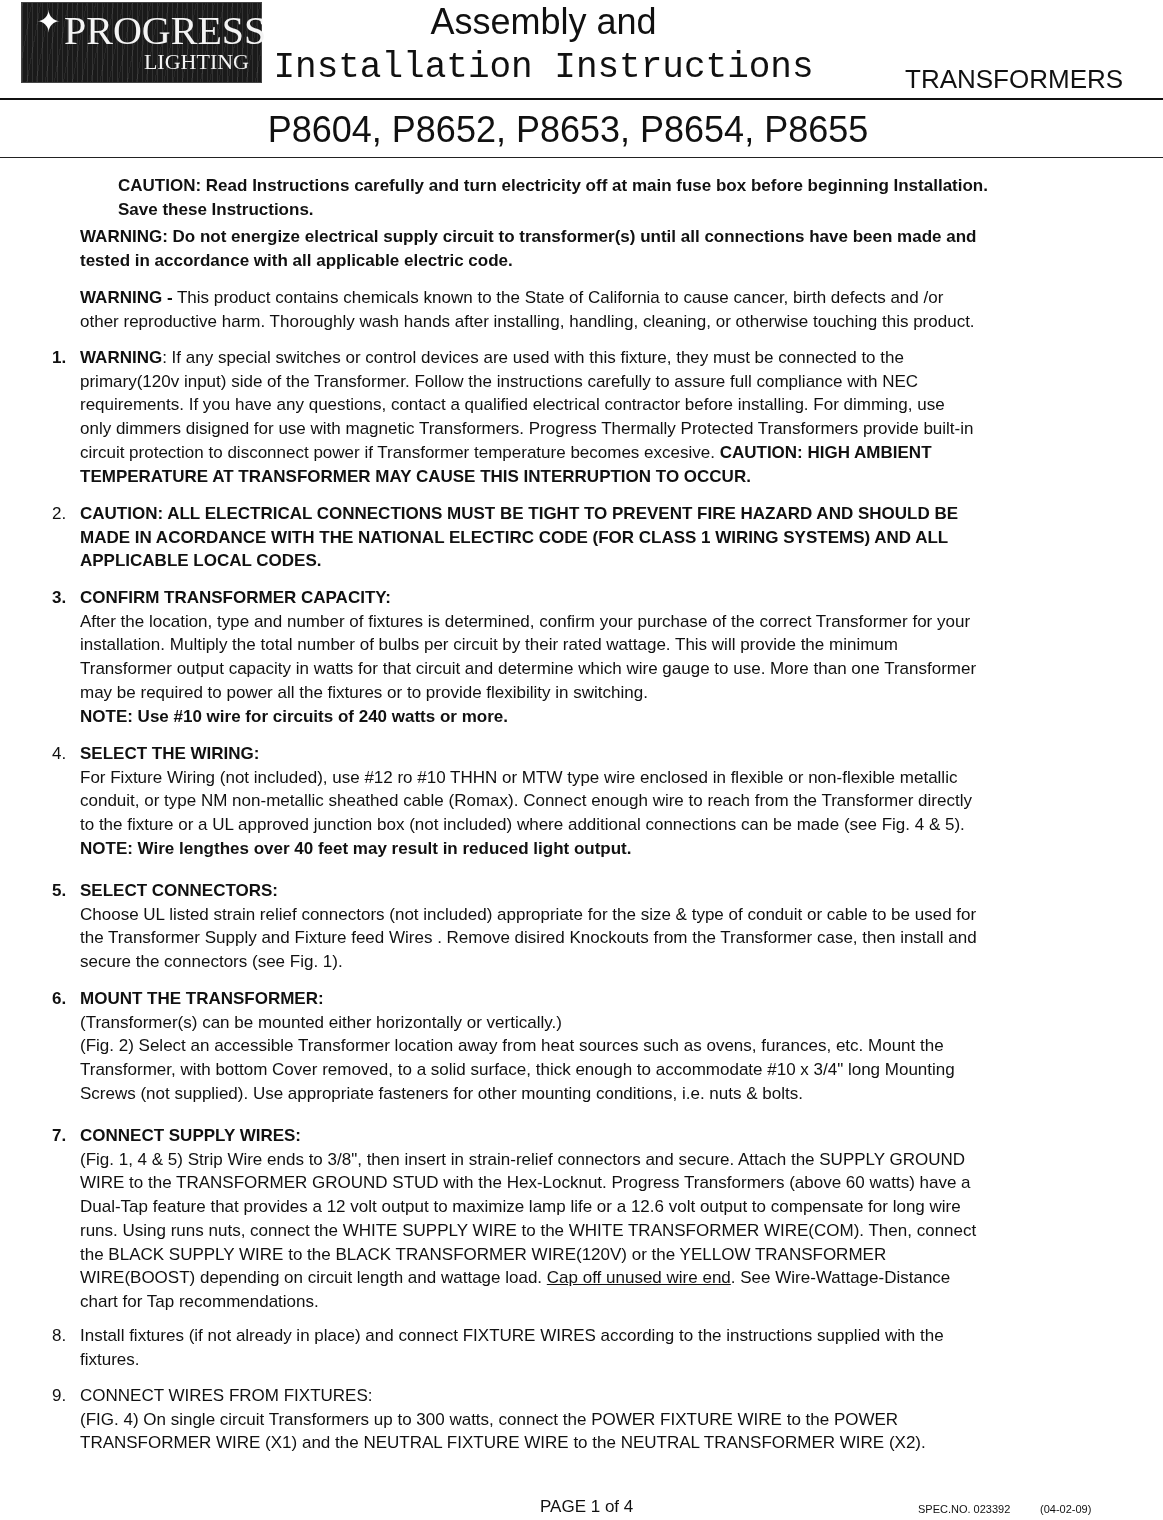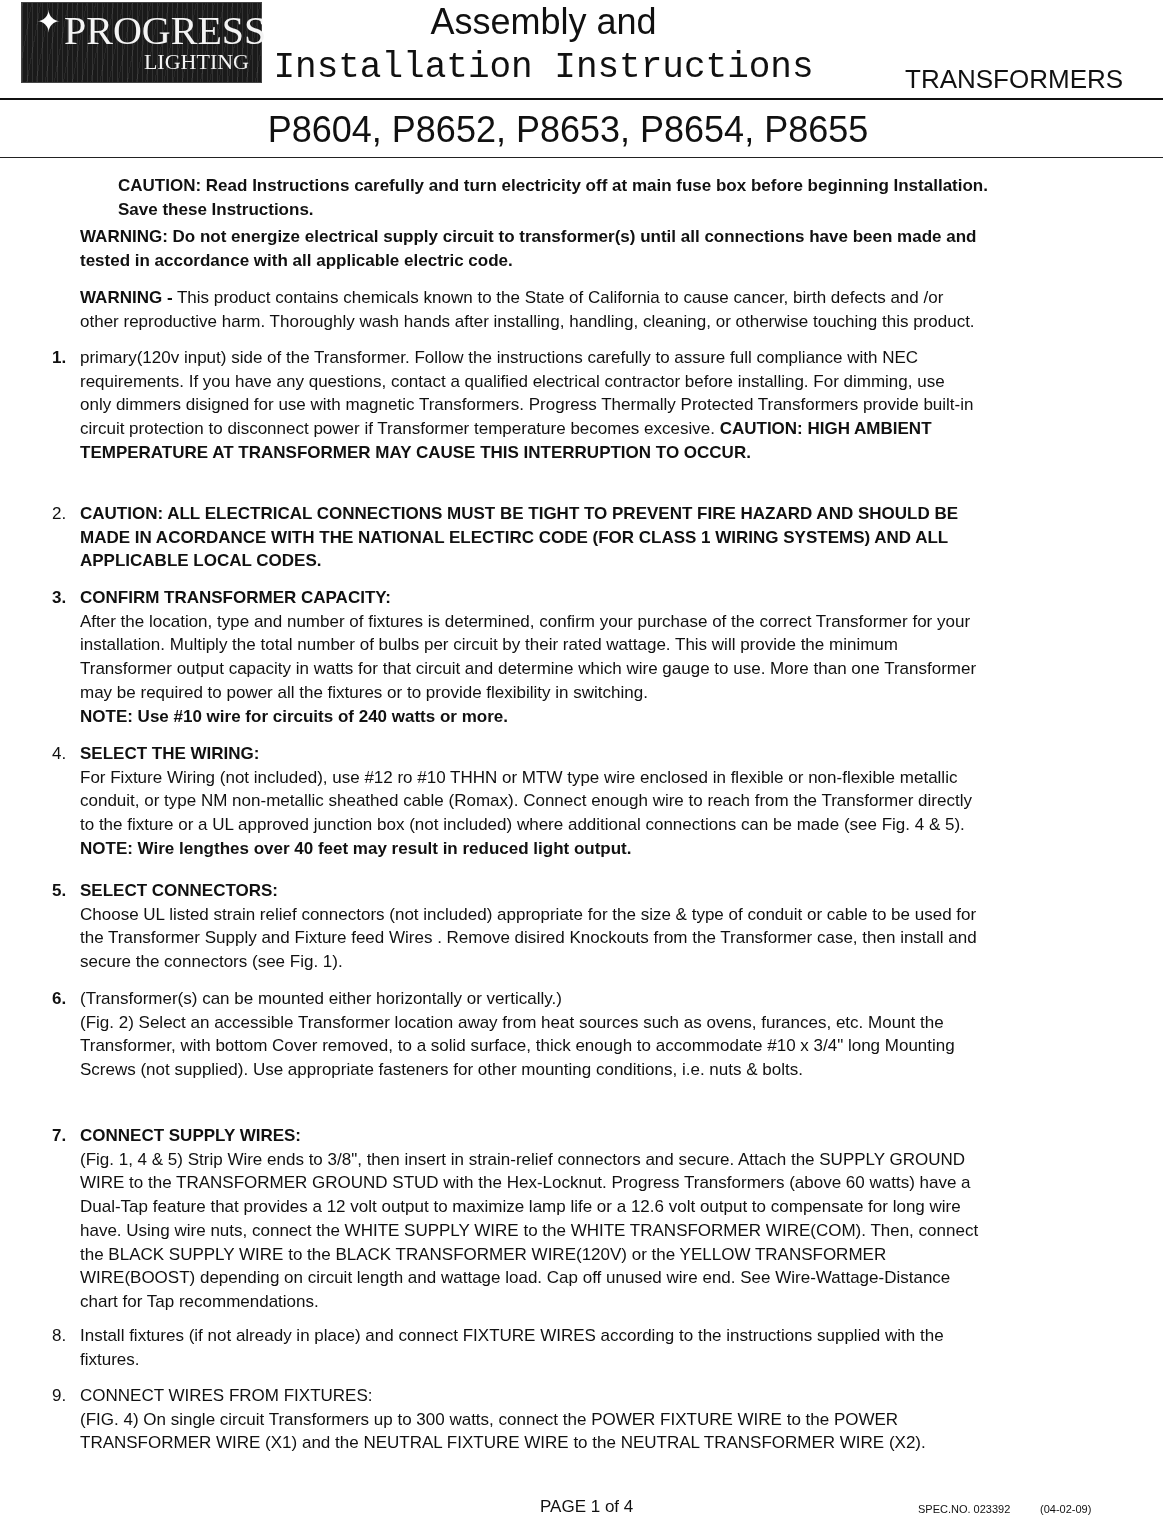--- a/index.html
+++ b/index.html
@@ -40,21 +40,21 @@
   .rule1 { position: absolute; left: 0; top: 98px; width: 1163px; height: 2px; background: #111; }
   .models {
     position: absolute; left: 8px; width: 1120px; top: 108px; text-align: center;
     font-size: 36px; line-height: 44px;
   }
   .rule2 { position: absolute; left: 0; top: 157px; width: 1163px; height: 1px; background: #222; }
 
   .block { position: absolute; font-size: 17px; line-height: 23.7px; }
   .b { font-weight: bold; }
   .num { position: absolute; left: -28px; top: 0; }
-  .u { }
+  .u { text-decoration: underline; }
   .line { display: block; white-space: nowrap; }
 
   .footer-page { position: absolute; left: 540px; top: 1497px; font-size: 17px; }
   .footer-spec { position: absolute; left: 918px; top: 1503px; font-size: 11px; }
   .footer-date { position: absolute; left: 1040px; top: 1503px; font-size: 11px; }
 </style>
 </head>
 <body>
 
 <div class="logo">
@@ -77,20 +77,21 @@
   <span class="line b">WARNING:  Do not energize electrical supply circuit to transformer(s) until all connections have been made and</span>
   <span class="line b">tested in accordance with all applicable electric code.</span>
 </div>
 <div class="block" style="left:80px; top:286px;">
   <span class="line"><span class="b">WARNING -</span><span>  This product contains chemicals known to the State of California to cause cancer, birth defects and /or</span></span>
   <span class="line">other reproductive harm.  Thoroughly wash hands after installing, handling, cleaning, or otherwise touching this product.</span>
 </div>
 
 <div class="block" style="left:80px; top:346px;">
   <span class="num b">1.</span>
+  <span class="line"><span class="b">WARNING</span><span>:  If any special switches or control devices are used with this fixture, they must be connected to the</span></span>
   <span class="line">primary(120v input) side of the Transformer.  Follow the instructions carefully to assure full  compliance with NEC</span>
   <span class="line">requirements.  If you have any questions, contact a qualified electrical contractor before installing.  For dimming, use</span>
   <span class="line">only dimmers disigned for use with magnetic Transformers.  Progress Thermally Protected Transformers provide built-in</span>
   <span class="line"><span>circuit protection to disconnect power if Transformer temperature becomes excesive.   </span><span class="b">CAUTION: HIGH AMBIENT</span></span>
   <span class="line b">TEMPERATURE AT TRANSFORMER MAY CAUSE THIS INTERRUPTION TO OCCUR.</span>
 </div>
 
 <div class="block" style="left:80px; top:502px;">
   <span class="num">2.</span>
   <span class="line b">CAUTION:  ALL ELECTRICAL CONNECTIONS MUST BE TIGHT TO PREVENT FIRE HAZARD AND SHOULD BE</span>
@@ -120,33 +121,34 @@
 <div class="block" style="left:80px; top:879px;">
   <span class="num b">5.</span>
   <span class="line b">SELECT CONNECTORS:</span>
   <span class="line">Choose UL listed strain relief connectors (not included) appropriate for the size &amp; type of conduit or cable to be used for</span>
   <span class="line">the Transformer Supply and Fixture feed Wires .  Remove disired Knockouts from the Transformer case, then install and</span>
   <span class="line">secure the connectors (see Fig. 1).</span>
 </div>
 
 <div class="block" style="left:80px; top:987px;">
   <span class="num b">6.</span>
+  <span class="line b">MOUNT THE TRANSFORMER:</span>
   <span class="line">(Transformer(s) can be mounted either horizontally or vertically.)</span>
   <span class="line">(Fig. 2) Select an accessible Transformer location away from heat sources such as ovens, furances, etc.  Mount the</span>
   <span class="line">Transformer, with bottom Cover removed, to a solid surface, thick enough to accommodate #10 x 3/4" long Mounting</span>
   <span class="line">Screws (not supplied).  Use appropriate fasteners for other mounting conditions, i.e. nuts &amp; bolts.</span>
 </div>
 
 <div class="block" style="left:80px; top:1124px;">
   <span class="num b">7.</span>
   <span class="line b">CONNECT SUPPLY WIRES:</span>
   <span class="line">(Fig. 1, 4 &amp; 5) Strip Wire ends to 3/8", then insert in strain-relief connectors and secure.  Attach the SUPPLY GROUND</span>
   <span class="line">WIRE  to the TRANSFORMER GROUND STUD with the Hex-Locknut.  Progress Transformers (above 60 watts) have a</span>
   <span class="line">Dual-Tap feature that provides a 12 volt output to maximize lamp life or a 12.6 volt output to compensate for long wire</span>
-  <span class="line">have.  Using wire nuts, connect the WHITE SUPPLY WIRE to the WHITE TRANSFORMER WIRE(COM).  Then, connect</span>
+  <span class="line">runs.  Using runs nuts, connect the WHITE SUPPLY WIRE to the WHITE TRANSFORMER WIRE(COM).  Then, connect</span>
   <span class="line">the BLACK SUPPLY WIRE to the BLACK TRANSFORMER WIRE(120V) or the YELLOW TRANSFORMER</span>
   <span class="line"><span>WIRE(BOOST) depending on circuit length and wattage load.   </span><span class="u">Cap off unused wire end</span><span>.  See Wire-Wattage-Distance</span></span>
   <span class="line">chart for Tap recommendations.</span>
 </div>
 
 <div class="block" style="left:80px; top:1324px;">
   <span class="num">8.</span>
   <span class="line">Install fixtures (if not already in place) and connect FIXTURE WIRES according to the instructions supplied with the</span>
   <span class="line">fixtures.</span>
 </div>

